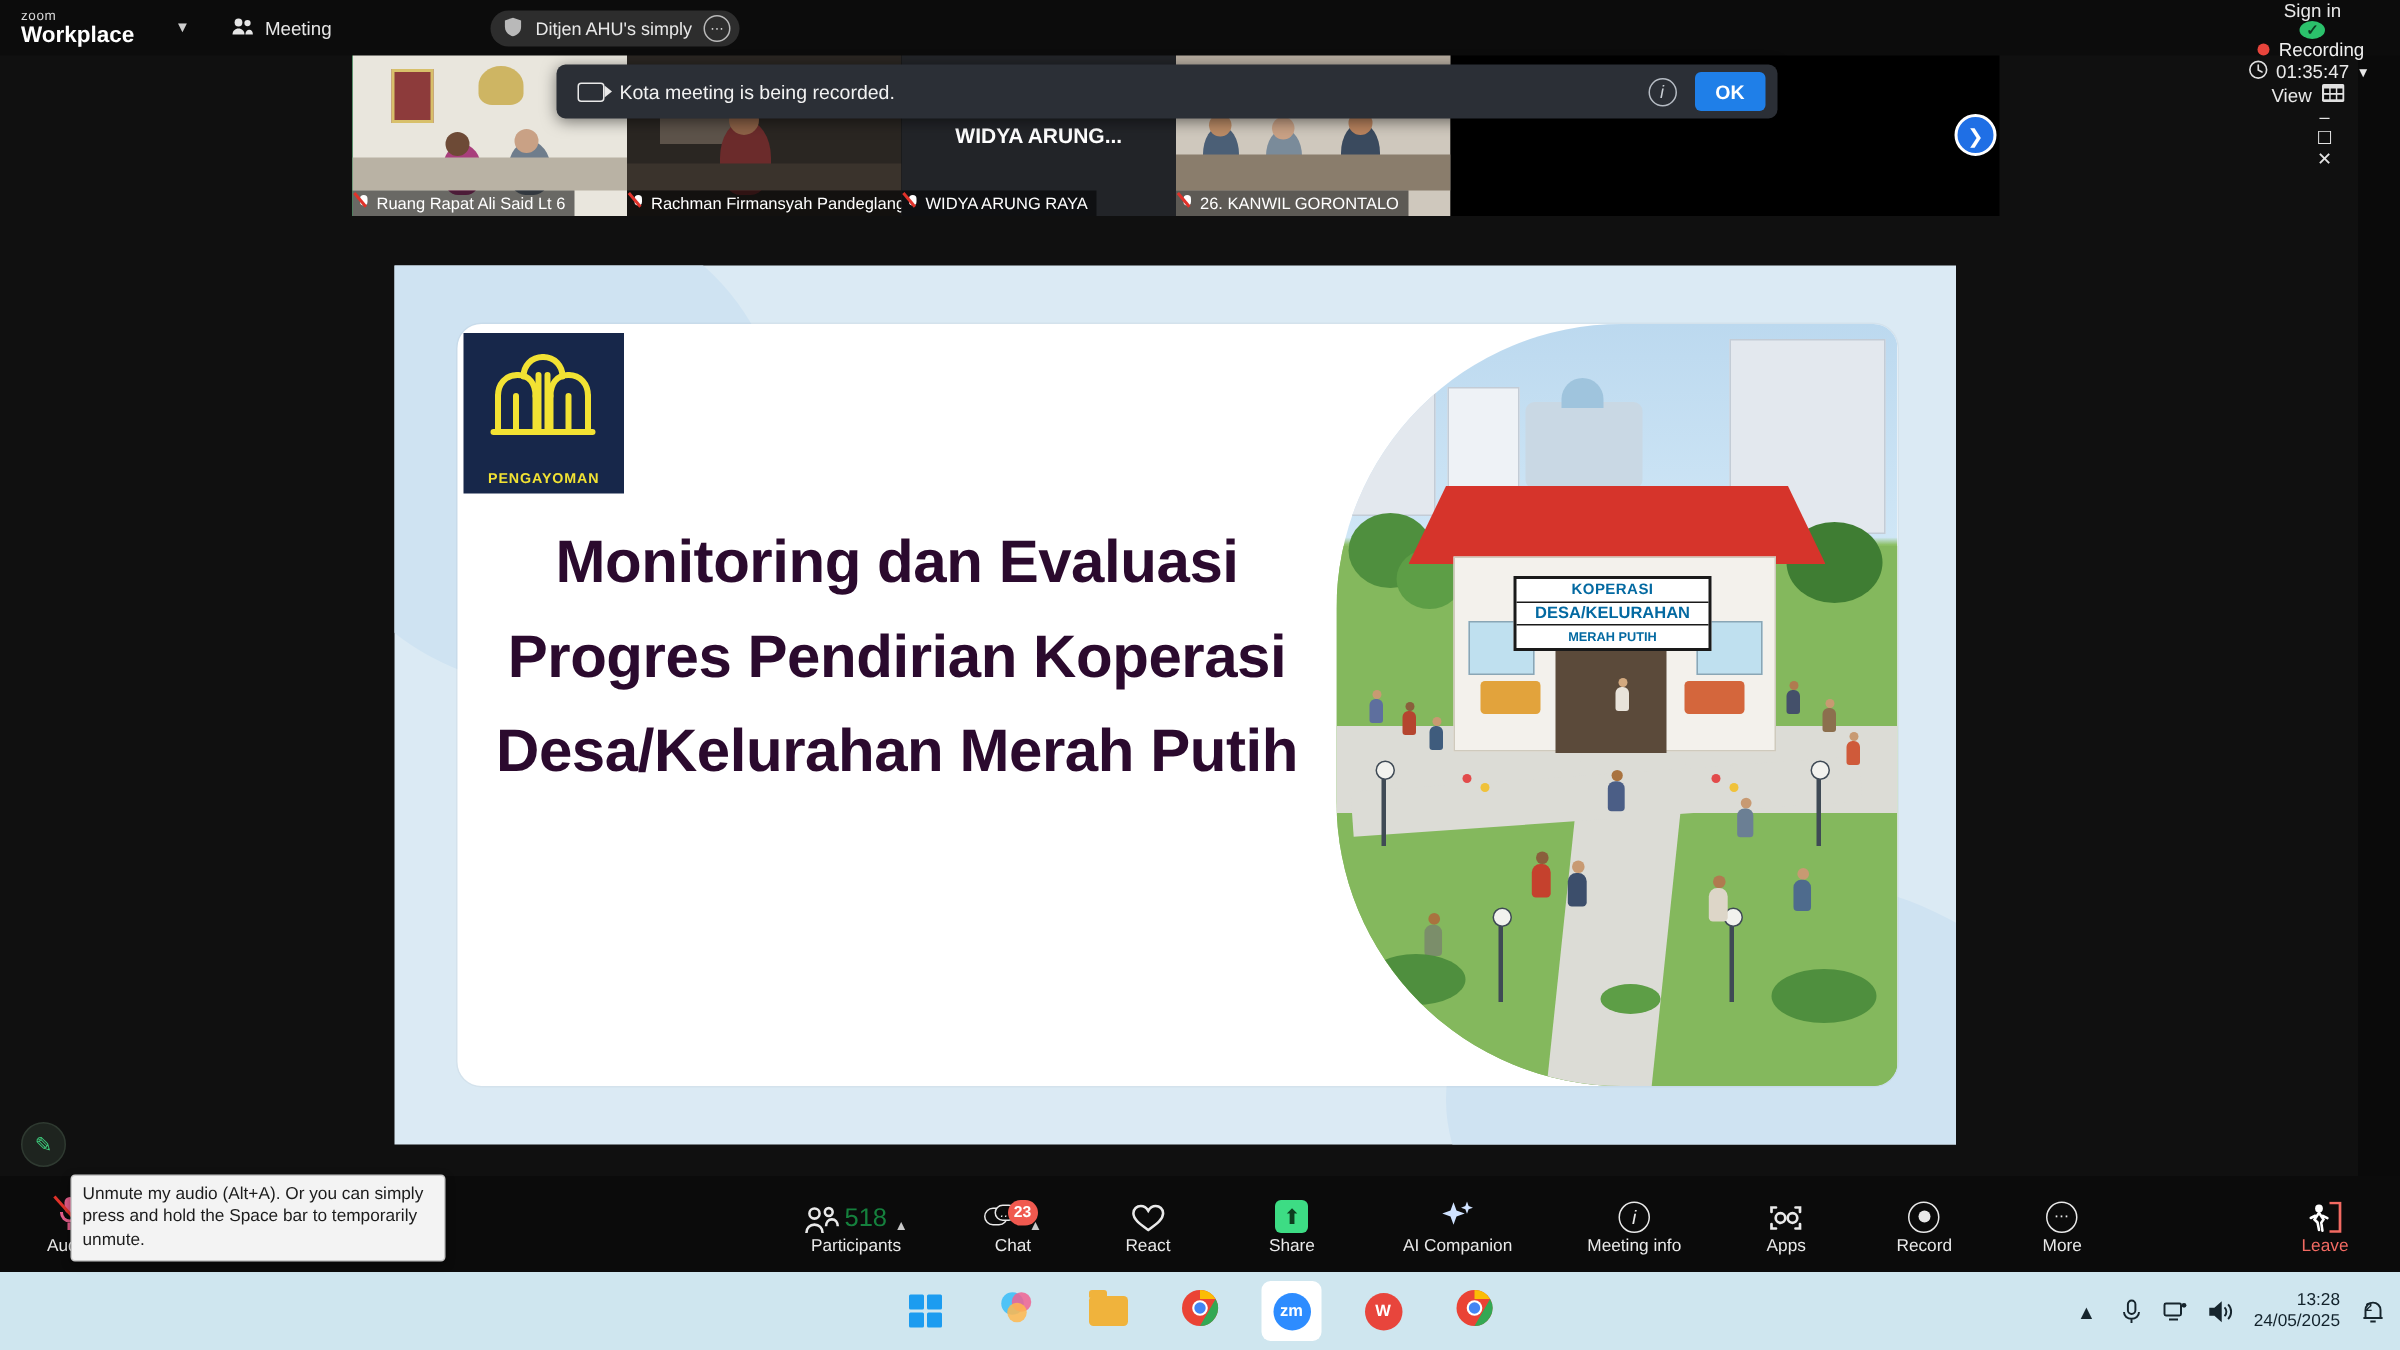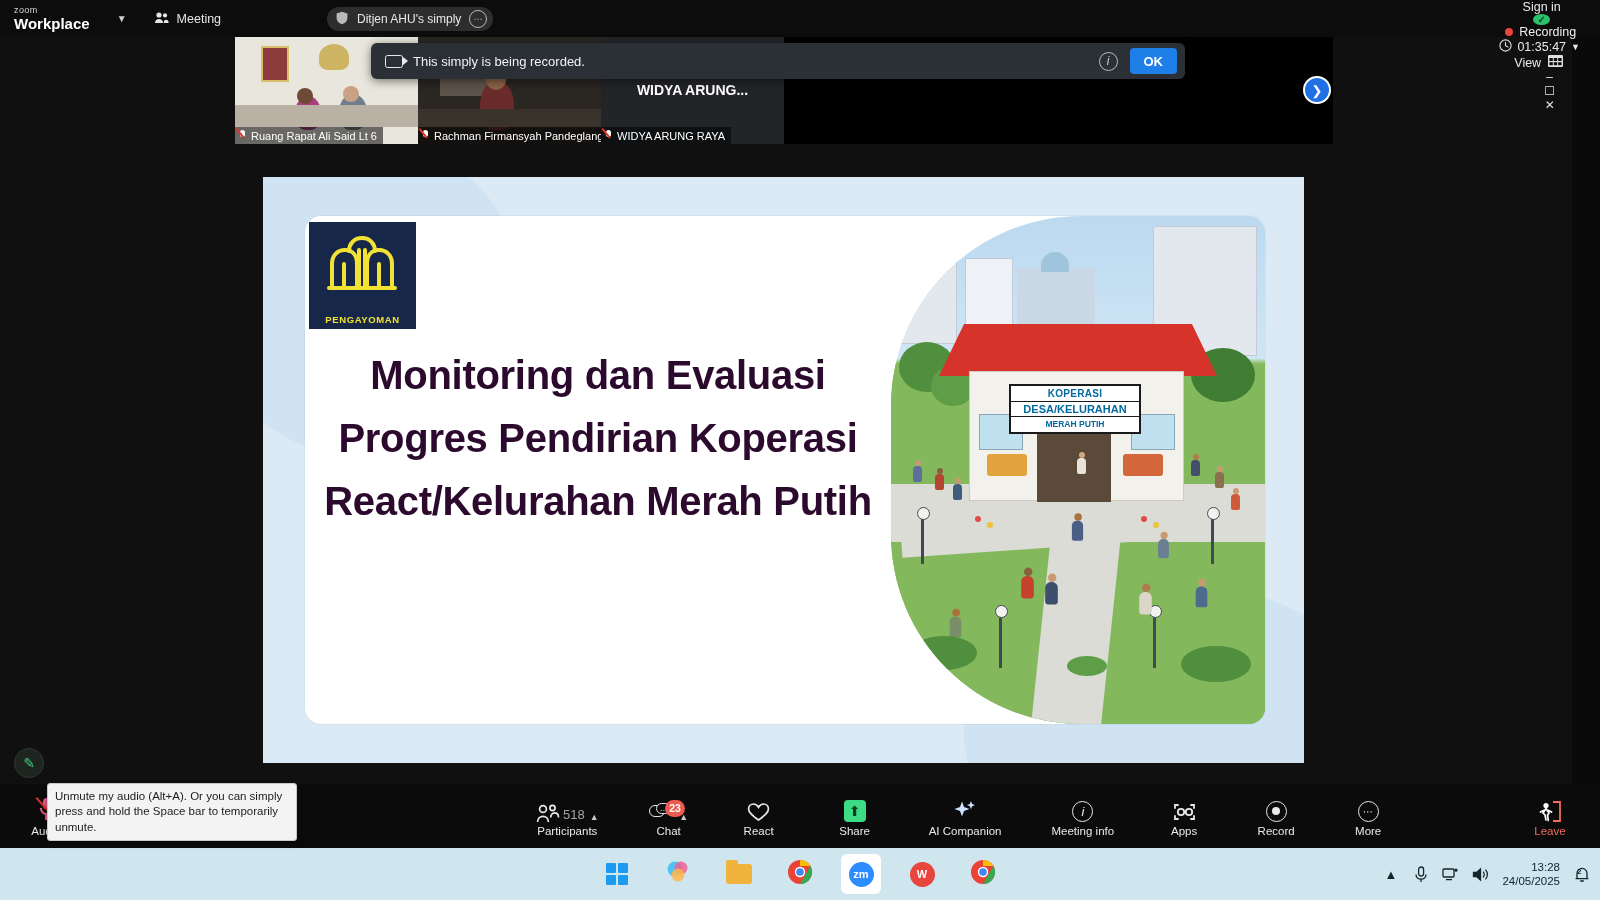--- a/index.html
+++ b/index.html
@@ -204,21 +204,21 @@
   }
   .tool .ico { height: 26px; display: flex; align-items: flex-end; justify-content: center; position: relative; }
   .tool .lbl { white-space: nowrap; }
   .tool.audio { margin-left: 14px; }
   .caret-up { font-size: 9px; color: #c9c9c9; }
   .badge {
     position: absolute; left: 16px; top: -3px; min-width: 17px; height: 17px;
     background: #f0594f; color: #fff; border-radius: 9px; font-size: 10.5px;
     display: flex; align-items: center; justify-content: center; padding: 0 4px; font-weight: bold;
   }
-  .count { color: #a3a3a3; font-size: 13px; }
+  .count { color: #15803d; font-size: 17px; }
   .tool.leave { margin-left: auto; margin-right: 18px; color: #f26a62; }
   .tool.leave .lbl { color: #f26a62; }
 
   .mic-ico { width: 14px; height: 25px; position: relative; }
   .mic-ico .cap { position:absolute; left:3.5px; top:1px; width:7px; height:11px; border-radius:4px; background:#e35d8a; }
   .mic-ico .arc { position:absolute; left:0.5px; top:11px; width:13px; height:7px; border:2px solid #e35d8a; border-top:none; border-radius: 0 0 8px 8px; }
   .mic-ico .stem { position:absolute; left:6px; top:18px; width:2px; height:5px; background:#e35d8a; }
   .mic-ico .slash { position:absolute; left:-2px; top:0; width:22px; height:2px; background:#e0322a; transform: rotate(48deg); transform-origin: left top; }
 
   .cam-ico { width: 22px; height: 14px; border: 1.8px solid #e9e9e9; border-radius: 3px; position: relative; }
@@ -359,27 +359,44 @@
 
     <div class="thumb" style="width:183px;background:#222428">
       <div class="bigname">WIDYA ARUNG...</div>
       <div class="namebar">
         <span class="mic-muted"></span>
         <span>WIDYA ARUNG RAYA</span>
       </div>
     </div>
 
 
+    <div class="thumb" style="width:183px">
+      <div class="scene">
+        <div class="sc-wall" style="background:#cfc8bd"></div>
+        <div style="position:absolute;left:0;top:0;width:183px;height:40px;background:#b7ada0"></div>
+        <div class="person" style="left:18px;top:48px;width:24px;height:38px;background:#4b5f76;"></div>
+        <div class="person" style="left:22px;top:40px;width:15px;height:15px;background:#bb8b66;border-radius:50%;"></div>
+        <div class="person" style="left:60px;top:50px;width:24px;height:36px;background:#7a8b9a;"></div>
+        <div class="person" style="left:64px;top:42px;width:15px;height:15px;background:#c9a185;border-radius:50%;"></div>
+        <div class="person" style="left:110px;top:46px;width:26px;height:40px;background:#3a4a5e;"></div>
+        <div class="person" style="left:115px;top:38px;width:16px;height:16px;background:#b9835e;border-radius:50%;"></div>
+        <div class="sc-table" style="background:#8a7d6c;height:24px"></div>
+      </div>
+      <div class="namebar">
+        <span class="mic-muted"></span>
+        <span>26. KANWIL GORONTALO</span>
+      </div>
+    </div>
 
     <div class="fs-next">❯</div>
   </div>
 
   <div class="rec-banner">
     <span class="rb-icon"></span>
-    <span class="rb-text">This simply is being recorded.</span>
+    <span class="rb-text">Kota meeting is being recorded.</span>
     <span class="rb-info">i</span>
     <span class="rb-ok">OK</span>
   </div>
 
   <div class="share-area">
     <div class="share-bg-blob1"></div>
     <div class="share-bg-blob2"></div>
 
     <div class="slide-card">
       <div class="slide-left">
@@ -392,21 +409,21 @@
               <path d="M26 22c8 0 12 6 12 14"></path>
               <path d="M60 22c8 0 13 6 13 14"></path>
               <path d="M60 22c-8 0-12 6-12 14"></path>
               <path d="M13 36v24M25 36v24M38 36v24M48 36v24M60 36v24M73 36v24"></path>
               <path d="M40 22v38M46 22v38"></path>
               <path d="M10 60h66"></path>
             </g>
           </svg>
           <span class="logo-word">PENGAYOMAN</span>
         </div>
-        <div class="slide-title">Monitoring dan Evaluasi Progres Pendirian Koperasi React/Kelurahan Merah Putih</div>
+        <div class="slide-title">Monitoring dan Evaluasi Progres Pendirian Koperasi Desa/Kelurahan Merah Putih</div>
       </div>
 
       <div class="slide-right">
         <div class="ill">
 
           <div class="ill-bldg" style="left:10px;top:18px;width:56px;height:110px"></div>
           <div class="ill-bldg" style="left:262px;top:10px;width:104px;height:130px"></div>
           <div class="ill-bldg" style="left:74px;top:42px;width:48px;height:80px;background:#eef2f6"></div>
           <div style="position:absolute;left:126px;top:52px;width:78px;height:58px;background:#c9d8e4;border-radius:6px"></div>
           <div style="position:absolute;left:150px;top:36px;width:28px;height:20px;background:#9fc4dd;border-radius:14px 14px 0 0"></div>

